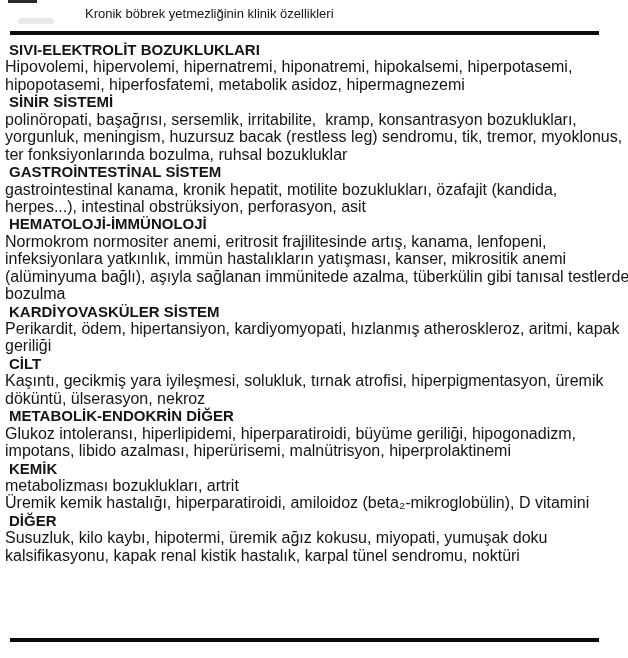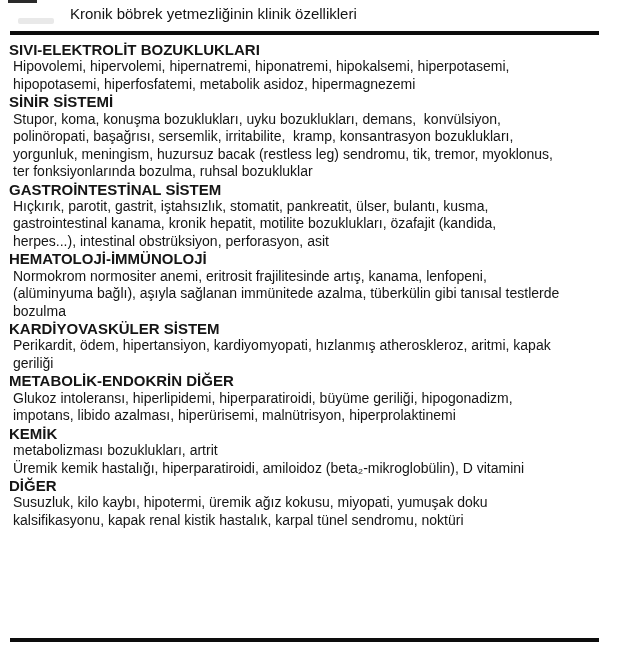--- a/index.html
+++ b/index.html
@@ -29,23 +29,23 @@
     position: absolute;
     left: 18px;
     top: 18px;
     width: 36px;
     height: 6px;
     background: #e9e9e9;
     border-radius: 2px;
   }
   .doc-title {
     position: absolute;
-    left: 70px;
+    left: 85px;
     top: 4px;
-    font-size: 15px;
+    font-size: 13px;
     line-height: 20px;
     white-space: pre;
   }
   .rule {
     position: absolute;
     left: 10px;
     width: 589px;
     height: 3.5px;
     background: #0d0d0d;
   }
@@ -58,23 +58,23 @@
     width: 624px;
   }
   .section-title {
     font-weight: bold;
     font-size: 15px;
     line-height: 17.44px;
     padding-left: 9px;
     white-space: pre;
   }
   .line {
-    font-size: 14px;
+    font-size: 16px;
     line-height: 17.44px;
-    padding-left: 13px;
+    padding-left: 5px;
     white-space: pre;
   }
 </style>
 </head>
 <body>
 
 <div class="page">
   <div class="artifact-mark"></div>
   <div class="artifact-smudge"></div>
 
@@ -83,41 +83,45 @@
   <div class="rule rule-top"></div>
 
   <div class="content" id="sections">
       <section class="section">
         <div class="section-title">SIVI-ELEKTROLİT BOZUKLUKLARI</div>
         <div class="line">Hipovolemi, hipervolemi, hipernatremi, hiponatremi, hipokalsemi, hiperpotasemi,</div>
         <div class="line">hipopotasemi, hiperfosfatemi, metabolik asidoz, hipermagnezemi</div>
       </section>
       <section class="section">
         <div class="section-title">SİNİR SİSTEMİ</div>
-        <div class="line">Stupor, koma, konuşma bozuklukları, uyku bozuklukları, demans,  konvülsiyon,</div>
         <div class="line">polinöropati, başağrısı, sersemlik, irritabilite,  kramp, konsantrasyon bozuklukları,</div>
         <div class="line">yorgunluk, meningism, huzursuz bacak (restless leg) sendromu, tik, tremor, myoklonus,</div>
         <div class="line">ter fonksiyonlarında bozulma, ruhsal bozukluklar</div>
       </section>
       <section class="section">
         <div class="section-title">GASTROİNTESTİNAL SİSTEM</div>
-        <div class="line">Hıçkırık, parotit, gastrit, iştahsızlık, stomatit, pankreatit, ülser, bulantı, kusma,</div>
         <div class="line">gastrointestinal kanama, kronik hepatit, motilite bozuklukları, özafajit (kandida,</div>
         <div class="line">herpes...), intestinal obstrüksiyon, perforasyon, asit</div>
       </section>
       <section class="section">
         <div class="section-title">HEMATOLOJİ-İMMÜNOLOJİ</div>
         <div class="line">Normokrom normositer anemi, eritrosit frajilitesinde artış, kanama, lenfopeni,</div>
+        <div class="line">infeksiyonlara yatkınlık, immün hastalıkların yatışması, kanser, mikrositik anemi</div>
         <div class="line">(alüminyuma bağlı), aşıyla sağlanan immünitede azalma, tüberkülin gibi tanısal testlerde</div>
         <div class="line">bozulma</div>
       </section>
       <section class="section">
         <div class="section-title">KARDİYOVASKÜLER SİSTEM</div>
         <div class="line">Perikardit, ödem, hipertansiyon, kardiyomyopati, hızlanmış atheroskleroz, aritmi, kapak</div>
         <div class="line">geriliği</div>
+      </section>
+      <section class="section">
+        <div class="section-title">CİLT</div>
+        <div class="line">Kaşıntı, gecikmiş yara iyileşmesi, solukluk, tırnak atrofisi, hiperpigmentasyon, üremik</div>
+        <div class="line">döküntü, ülserasyon, nekroz</div>
       </section>
       <section class="section">
         <div class="section-title">METABOLİK-ENDOKRİN DİĞER</div>
         <div class="line">Glukoz intoleransı, hiperlipidemi, hiperparatiroidi, büyüme geriliği, hipogonadizm,</div>
         <div class="line">impotans, libido azalması, hiperürisemi, malnütrisyon, hiperprolaktinemi</div>
       </section>
       <section class="section">
         <div class="section-title">KEMİK</div>
         <div class="line">metabolizması bozuklukları, artrit</div>
         <div class="line">Üremik kemik hastalığı, hiperparatiroidi, amiloidoz (beta₂-mikroglobülin), D vitamini</div>

